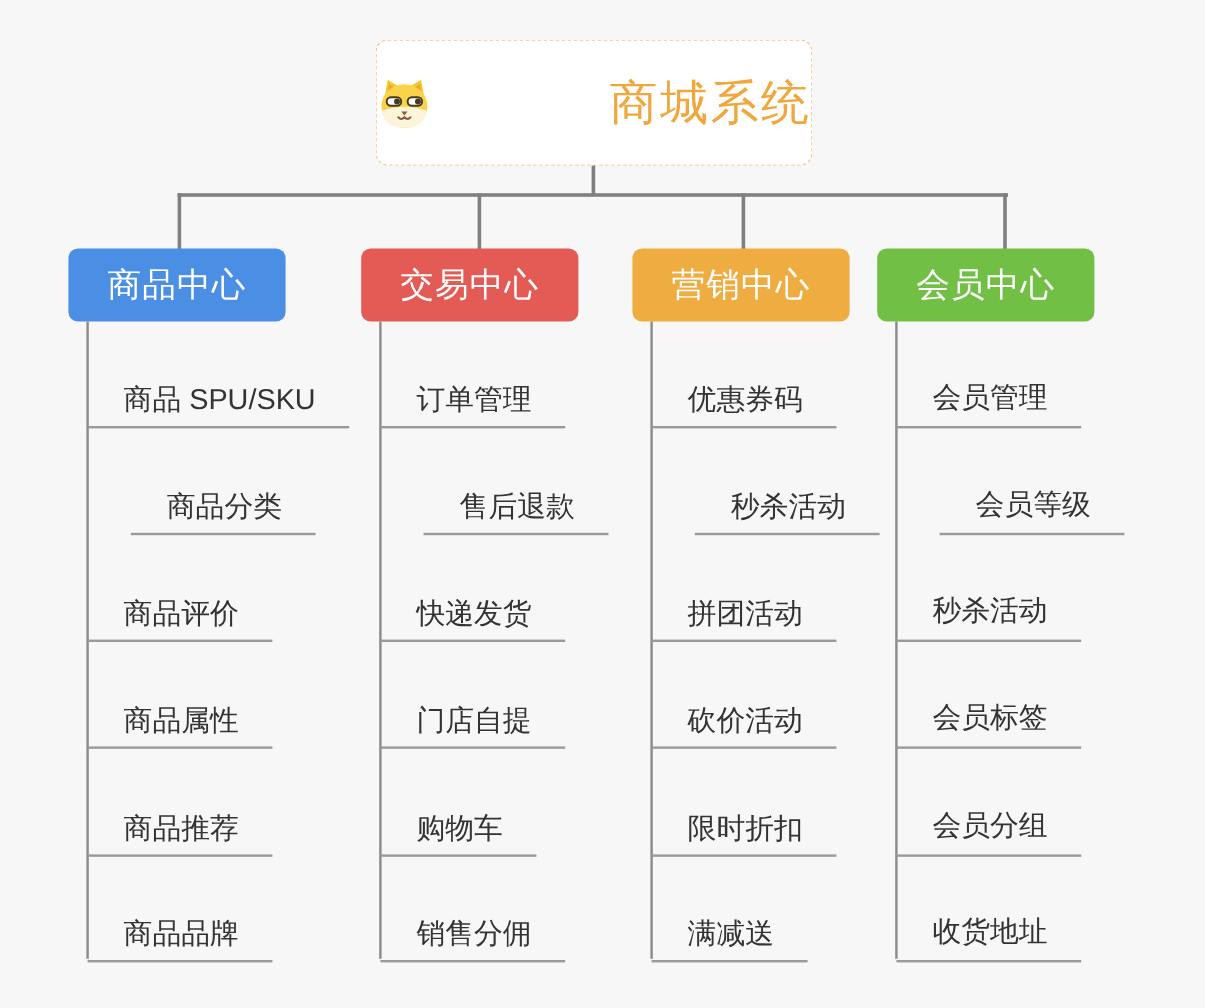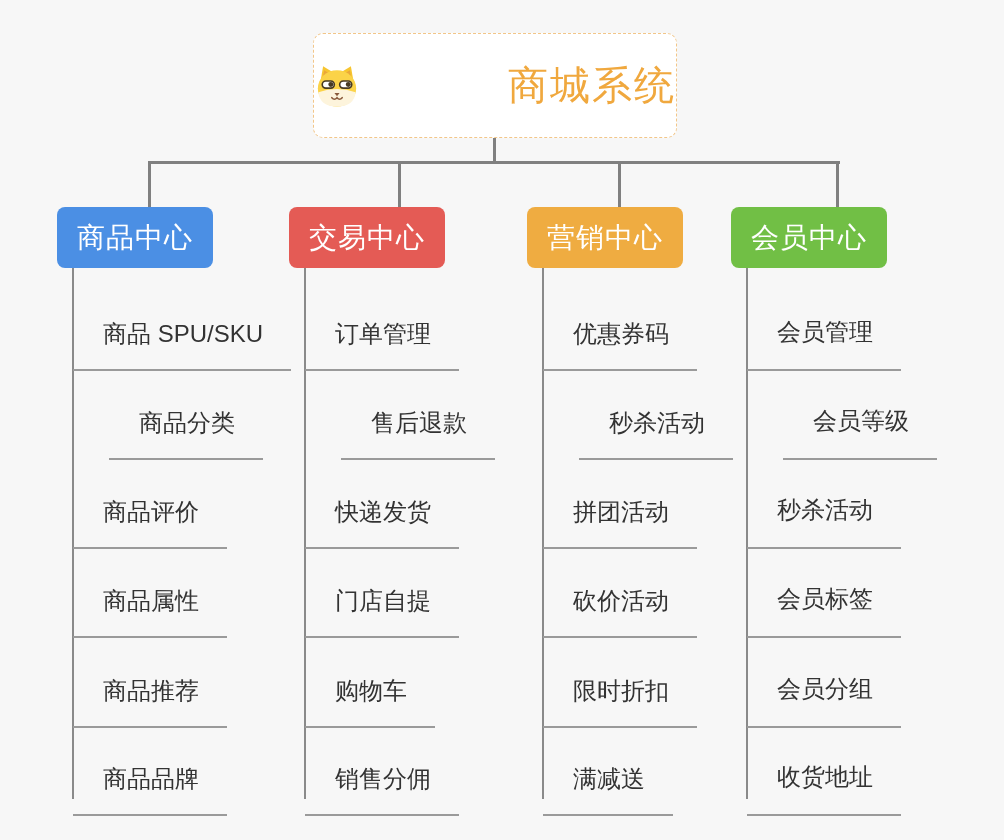--- a/index.html
+++ b/index.html
@@ -42,28 +42,28 @@
   .conn-bus      { left: 148px; top: 161px; width: 692px; height: 3px; }
   .conn-stub     { top: 161px; width: 3px; height: 47px; }
   .conn-stub-0 { left: 148px; }
   .conn-stub-1 { left: 398px; }
   .conn-stub-2 { left: 618px; }
   .conn-stub-3 { left: 836px; }
 
   
   .branch { position: absolute; top: 207px; width: 250px; height: 620px; }
   .branch-0 { left: 57px; }
-  .branch-1 { left: 289px; text-decoration: underline; }
+  .branch-1 { left: 301px; text-decoration: underline; }
   .branch-2 { left: 527px; }
   .branch-3 { left: 731px; font-family: Liberation Mono, monospace; }
 
   .branch-header {
     position: absolute;
     left: 0; top: 0;
-    width: 156px; height: 61px;
+    width: 181px; height: 61px;
     border-radius: 8px;
     background: var(--bc, #888);
     color: #ffffff;
     font-size: 28px;
     letter-spacing: 1px;
     display: flex;
     align-items: center;
     justify-content: center;
     cursor: pointer;
     white-space: nowrap;
@@ -72,21 +72,21 @@
   .branch-vline {
     position: absolute;
     left: 15px; top: 61px;
     width: 2px; height: 531px;
     background: #8a8a8a;
   }
 
   .leaf {
     position: absolute;
     left: 16px;
-    padding: 0 28px 20px 30px;
+    padding: 0 28px 6px 30px;
     border-bottom: 2px solid #9a9a9a;
     font-size: 24px;
     line-height: 30px;
     color: #333333;
     white-space: nowrap;
     cursor: pointer;
     background: transparent;
   }
   .leaf-0 { top: 112px; }
   .leaf-1 { top: 201px; margin-left: 36px; }

